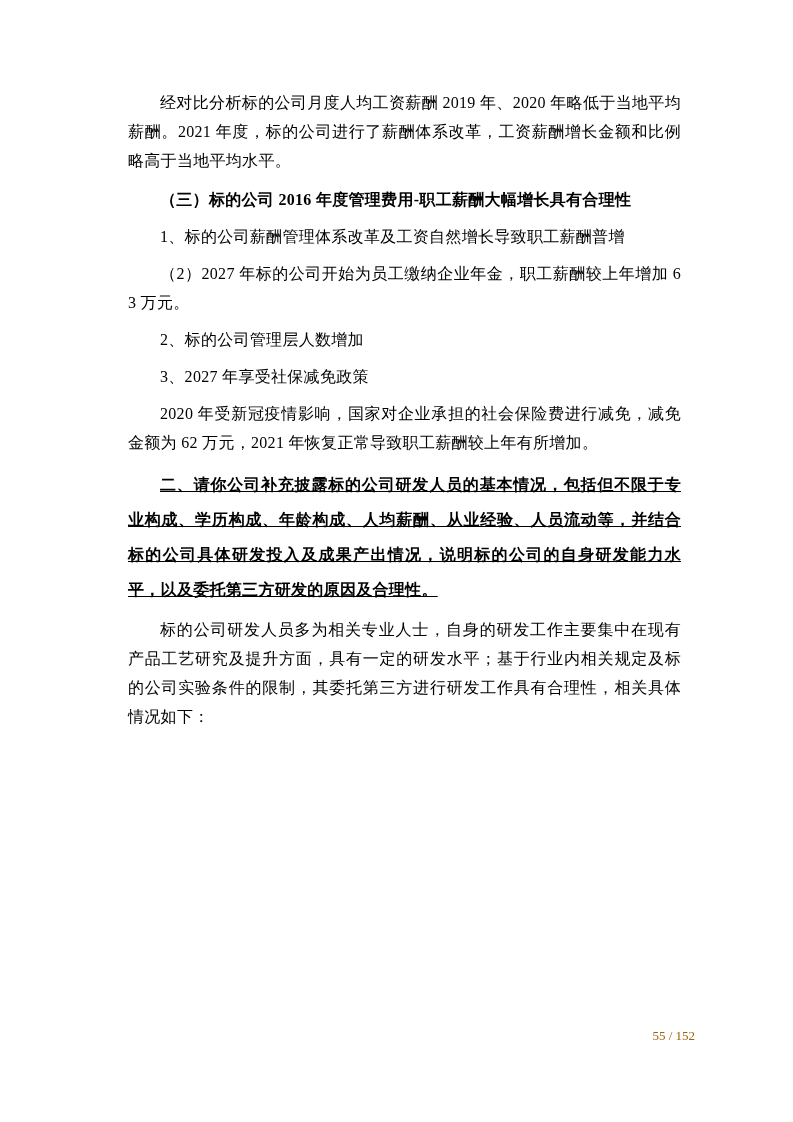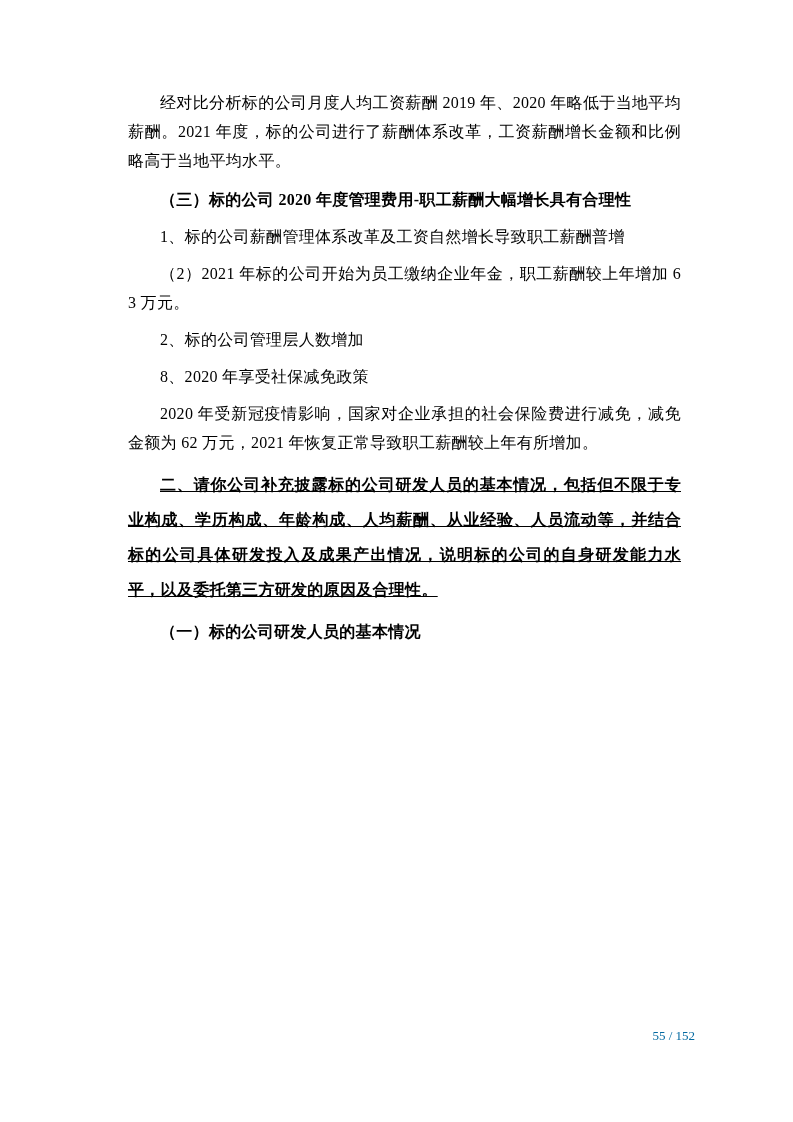--- a/index.html
+++ b/index.html
@@ -41,32 +41,32 @@
     margin-top: 10px;
     line-height: 35px;
     text-decoration: underline;
   }
   .page-number {
     position: absolute;
     top: 1028px;
     right: 106px;
     font-size: 13px;
     line-height: 16px;
-    color: #0369a1;
+    color: #a16207;
   }
 </style>
 </head>
 <body>
 
 <div class="page">
   <div class="content">
     <p class="body">经对比分析标的公司月度人均工资薪酬 2019 年、2020 年略低于当地平均薪酬。2021 年度，标的公司进行了薪酬体系改革，工资薪酬增长金额和比例略高于当地平均水平。</p>
-    <p class="heading">（三）标的公司 2020 年度管理费用-职工薪酬大幅增长具有合理性</p>
+    <p class="heading">（三）标的公司 2016 年度管理费用-职工薪酬大幅增长具有合理性</p>
     <p class="body">1、标的公司薪酬管理体系改革及工资自然增长导致职工薪酬普增</p>
-    <p class="body">（2）2021 年标的公司开始为员工缴纳企业年金，职工薪酬较上年增加 63 万元。</p>
+    <p class="body">（2）2027 年标的公司开始为员工缴纳企业年金，职工薪酬较上年增加 63 万元。</p>
     <p class="body">2、标的公司管理层人数增加</p>
-    <p class="body">8、2020 年享受社保减免政策</p>
+    <p class="body">3、2027 年享受社保减免政策</p>
     <p class="body">2020 年受新冠疫情影响，国家对企业承担的社会保险费进行减免，减免金额为 62 万元，2021 年恢复正常导致职工薪酬较上年有所增加。</p>
     <p class="question">二、请你公司补充披露标的公司研发人员的基本情况，包括但不限于专业构成、学历构成、年龄构成、人均薪酬、从业经验、人员流动等，并结合标的公司具体研发投入及成果产出情况，说明标的公司的自身研发能力水平，以及委托第三方研发的原因及合理性。</p>
-    <p class="heading">（一）标的公司研发人员的基本情况</p>
+    <p class="body">标的公司研发人员多为相关专业人士，自身的研发工作主要集中在现有产品工艺研究及提升方面，具有一定的研发水平；基于行业内相关规定及标的公司实验条件的限制，其委托第三方进行研发工作具有合理性，相关具体情况如下：</p>
   </div>
   <div class="page-number">55 / 152</div>
 </div>
 
 </body></html>

